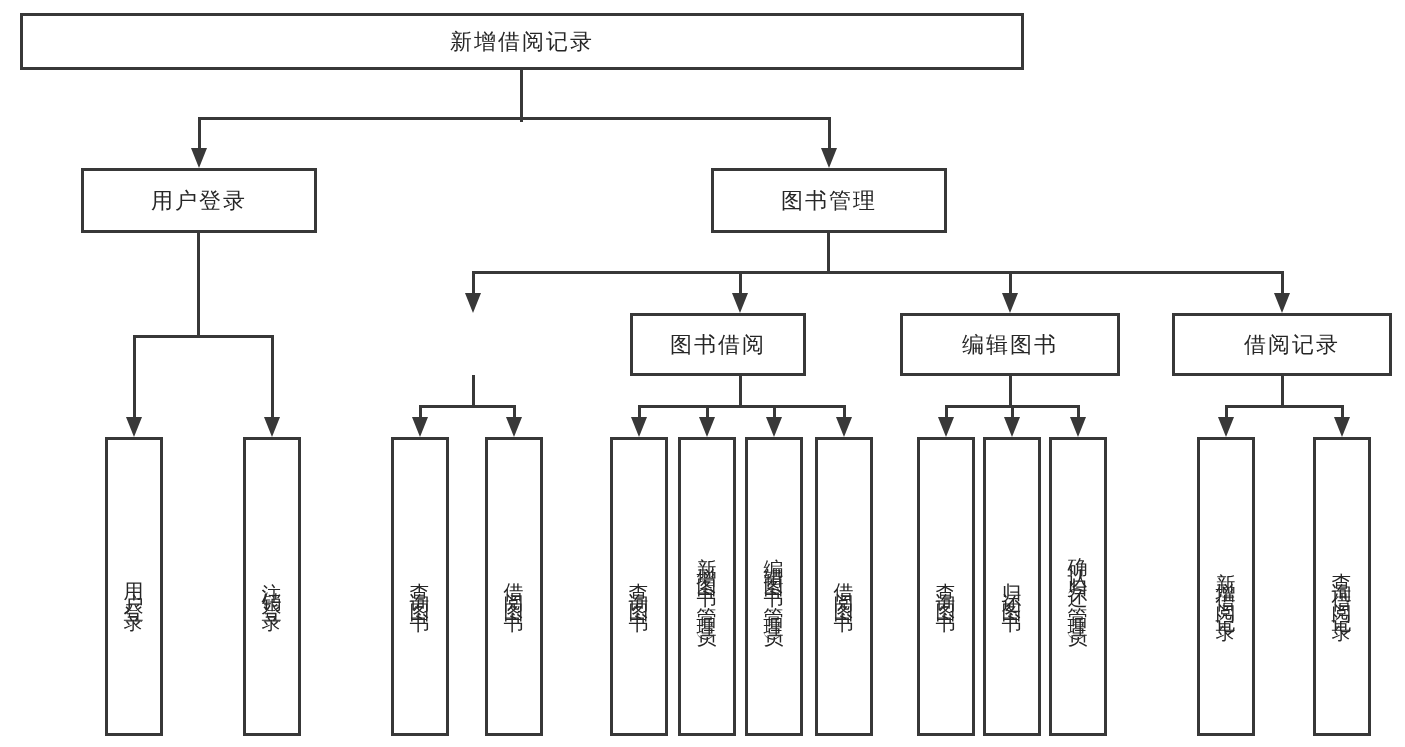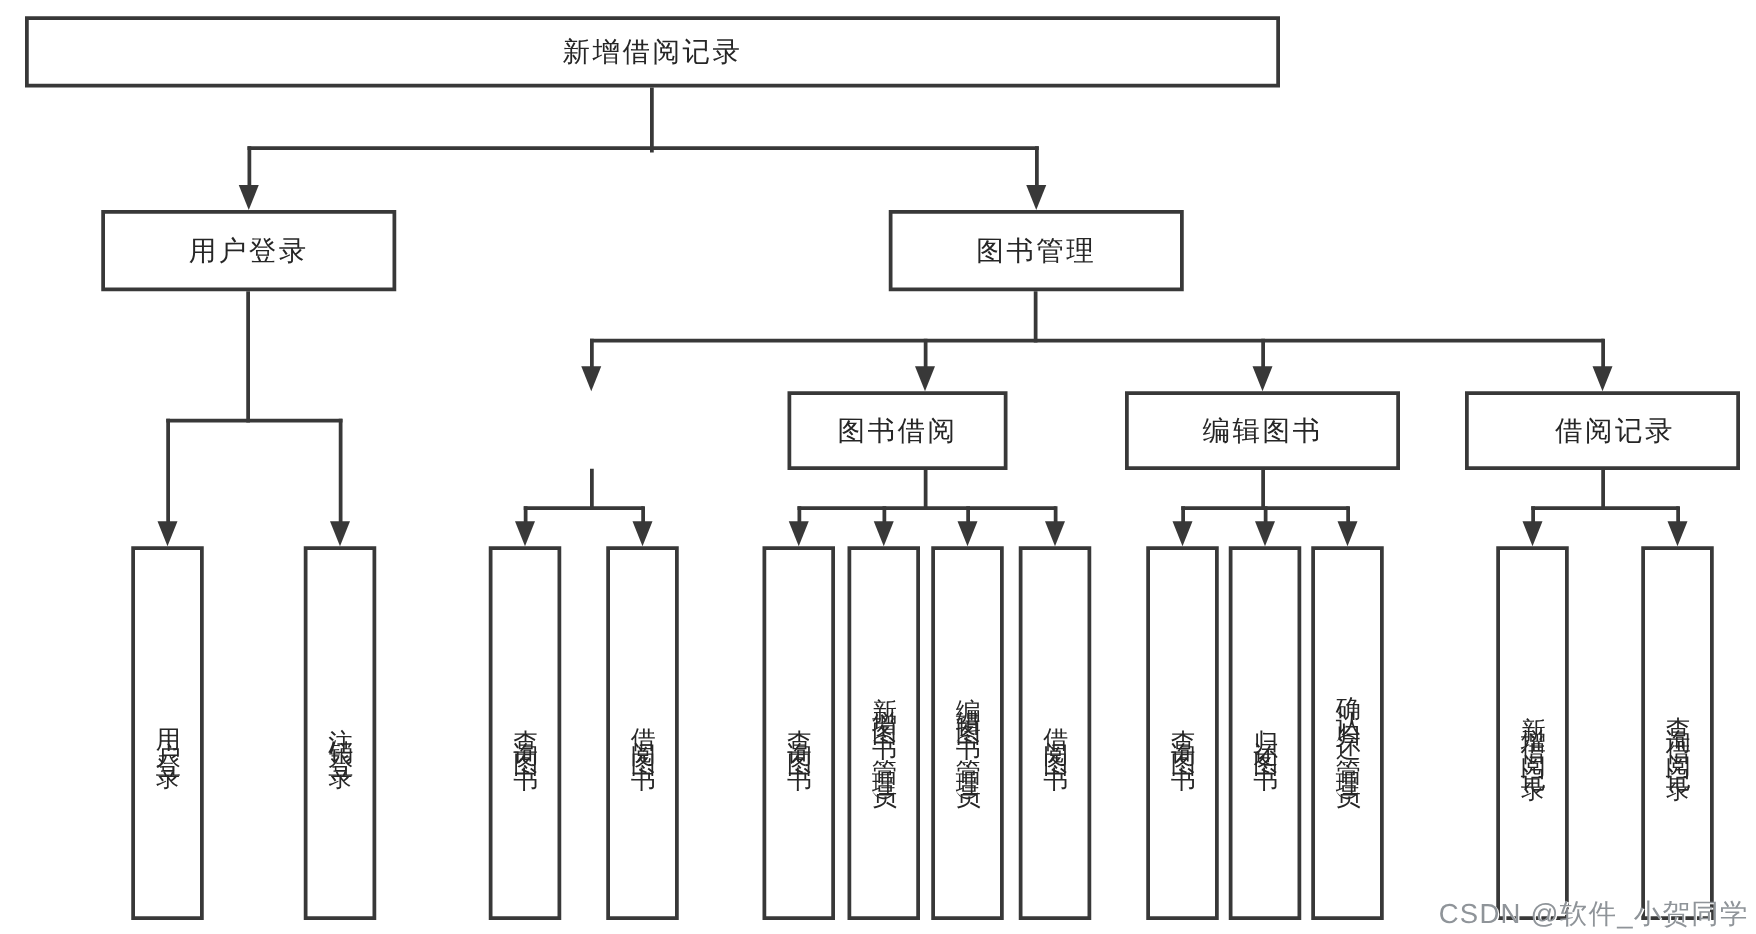--- a/index.html
+++ b/index.html
@@ -159,15 +159,14 @@
     <span class="vtext">确认归还（管理员）</span>
   </div>
 
   <div class="node leaf" style="left:1197px;top:437px;width:58px;height:299px;">
     <span class="vtext">新增借阅记录</span>
   </div>
   <div class="node leaf" style="left:1313px;top:437px;width:58px;height:299px;">
     <span class="vtext">查询借阅记录</span>
   </div>
 
-  <div class="watermark">CSDN @软件_小贺同学</div>
 
 </div>
 
 </body></html>

